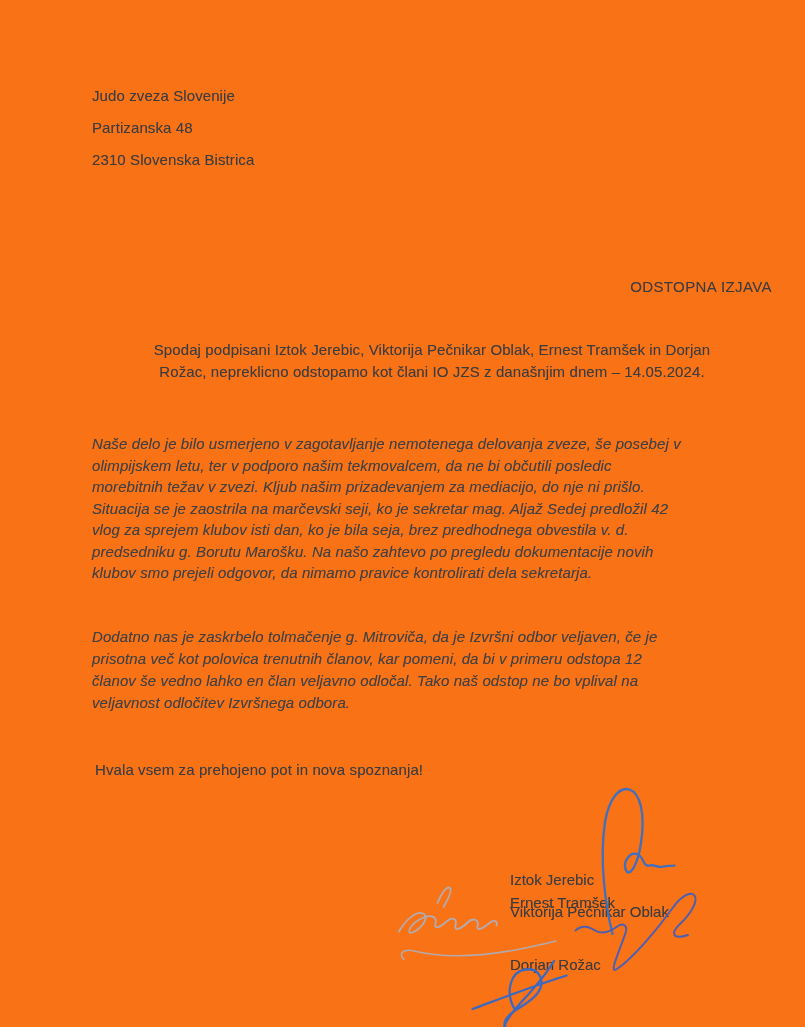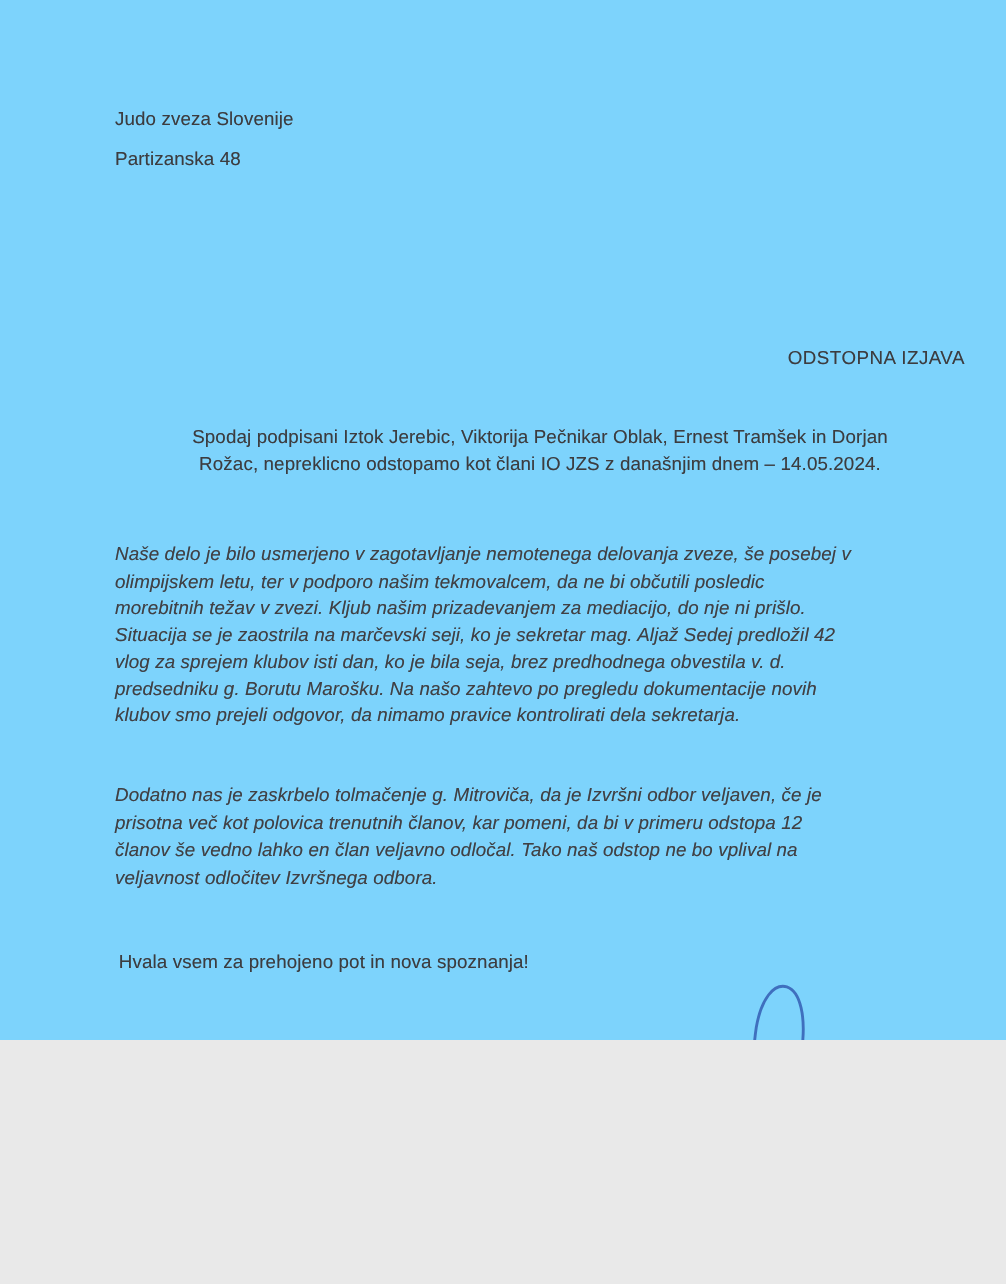--- a/index.html
+++ b/index.html
@@ -1,20 +1,20 @@
 <!DOCTYPE html>
 <html><head>
 <meta charset="utf-8">
 <style>
   html, body { margin: 0; padding: 0; background: #e9e9e9; }
   .page {
     position: relative;
     width: 805px;
-    height: 832px;
-    background: #7dd3fc;
+    height: 1027px;
+    background: #f97316;
     overflow: hidden;
     font-family: "Liberation Sans", "DejaVu Sans", sans-serif;
     color: #3c3c3f;
   }
   .txt {
     position: absolute;
     font-size: 15px;
     line-height: 22px;
     letter-spacing: 0.1px;
     text-shadow: 0 0 0.5px rgba(70,70,75,0.45);
@@ -42,20 +42,21 @@
   .sig-overlay path { fill: none; stroke-linecap: round; stroke-linejoin: round; }
 </style>
 </head>
 <body>
 
 <div class="page">
 
   <div class="txt sender-block">
     <div class="sender-line">Judo zveza Slovenije</div>
     <div class="sender-line">Partizanska 48</div>
+    <div class="sender-line">2310 Slovenska Bistrica</div>
   </div>
 
 
   <div class="txt title">ODSTOPNA IZJAVA</div>
 
   <div class="txt para intro">Spodaj podpisani Iztok Jerebic, Viktorija Pečnikar Oblak, Ernest Tramšek in Dorjan
 Rožac, nepreklicno odstopamo kot člani IO JZS z današnjim dnem – 14.05.2024.</div>
 
   <div class="txt para body1">Naše delo je bilo usmerjeno v zagotavljanje nemotenega delovanja zveze, še posebej v
 olimpijskem letu, ter v podporo našim tekmovalcem, da ne bi občutili posledic

